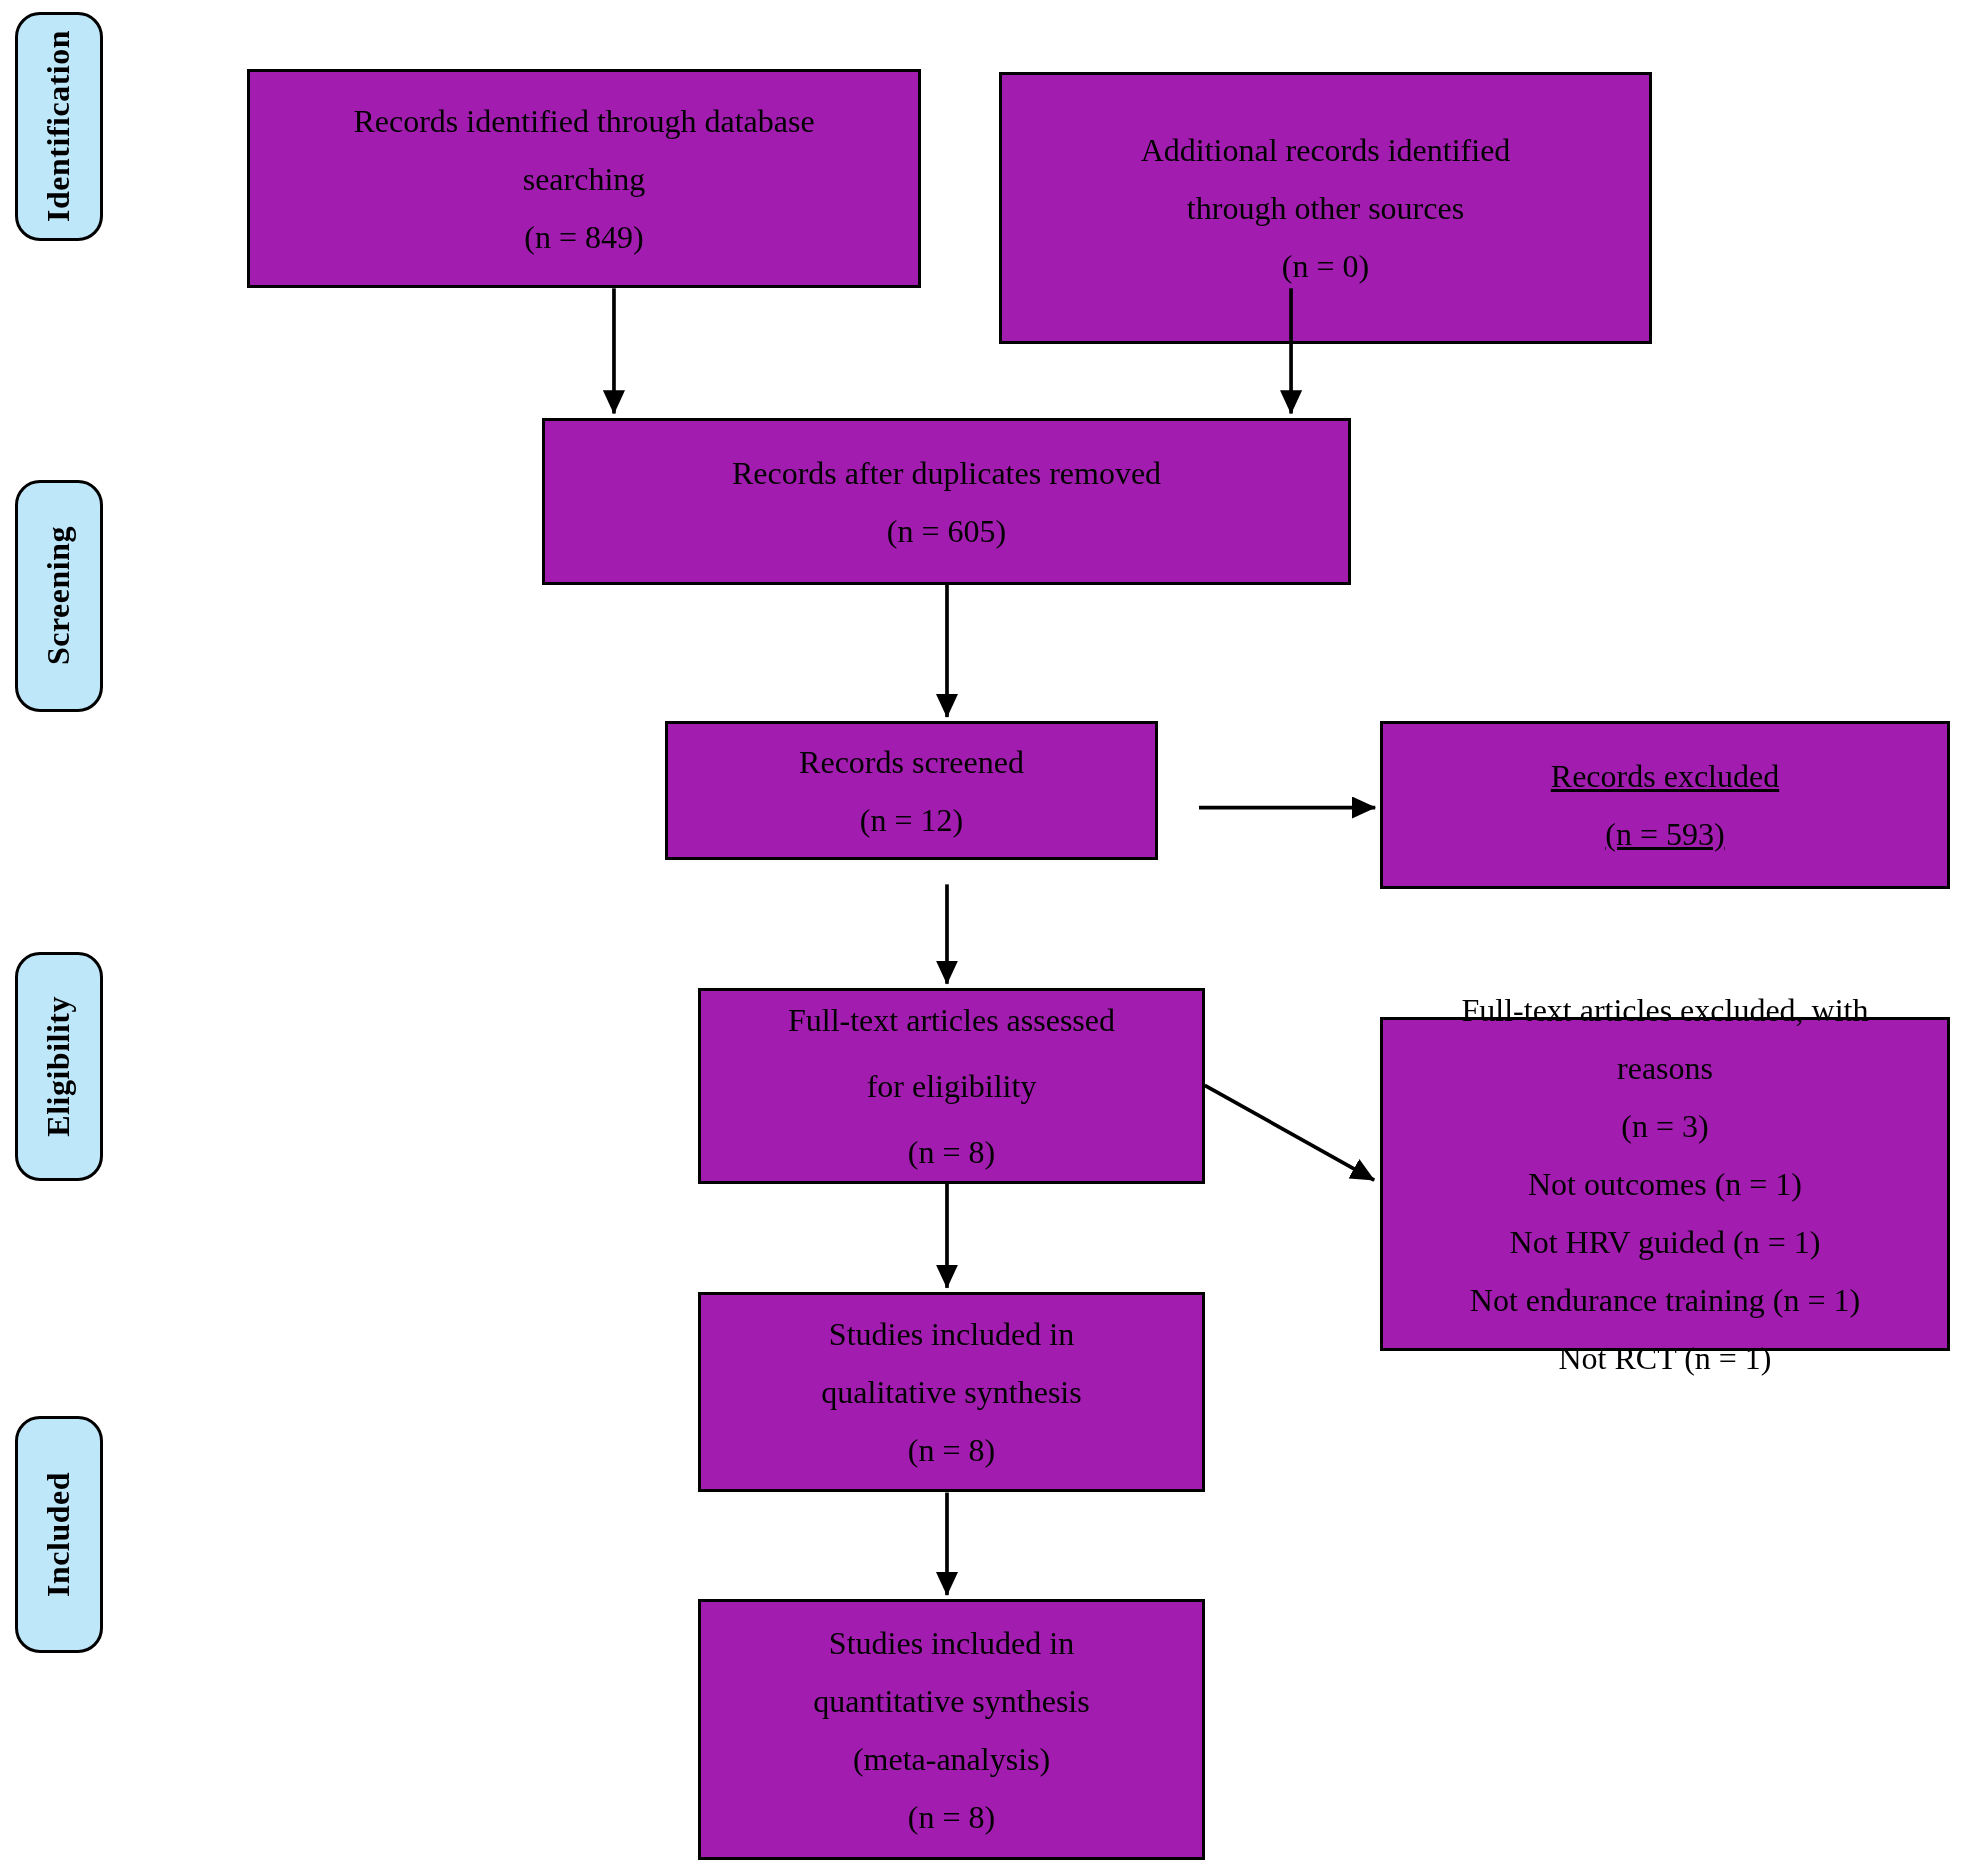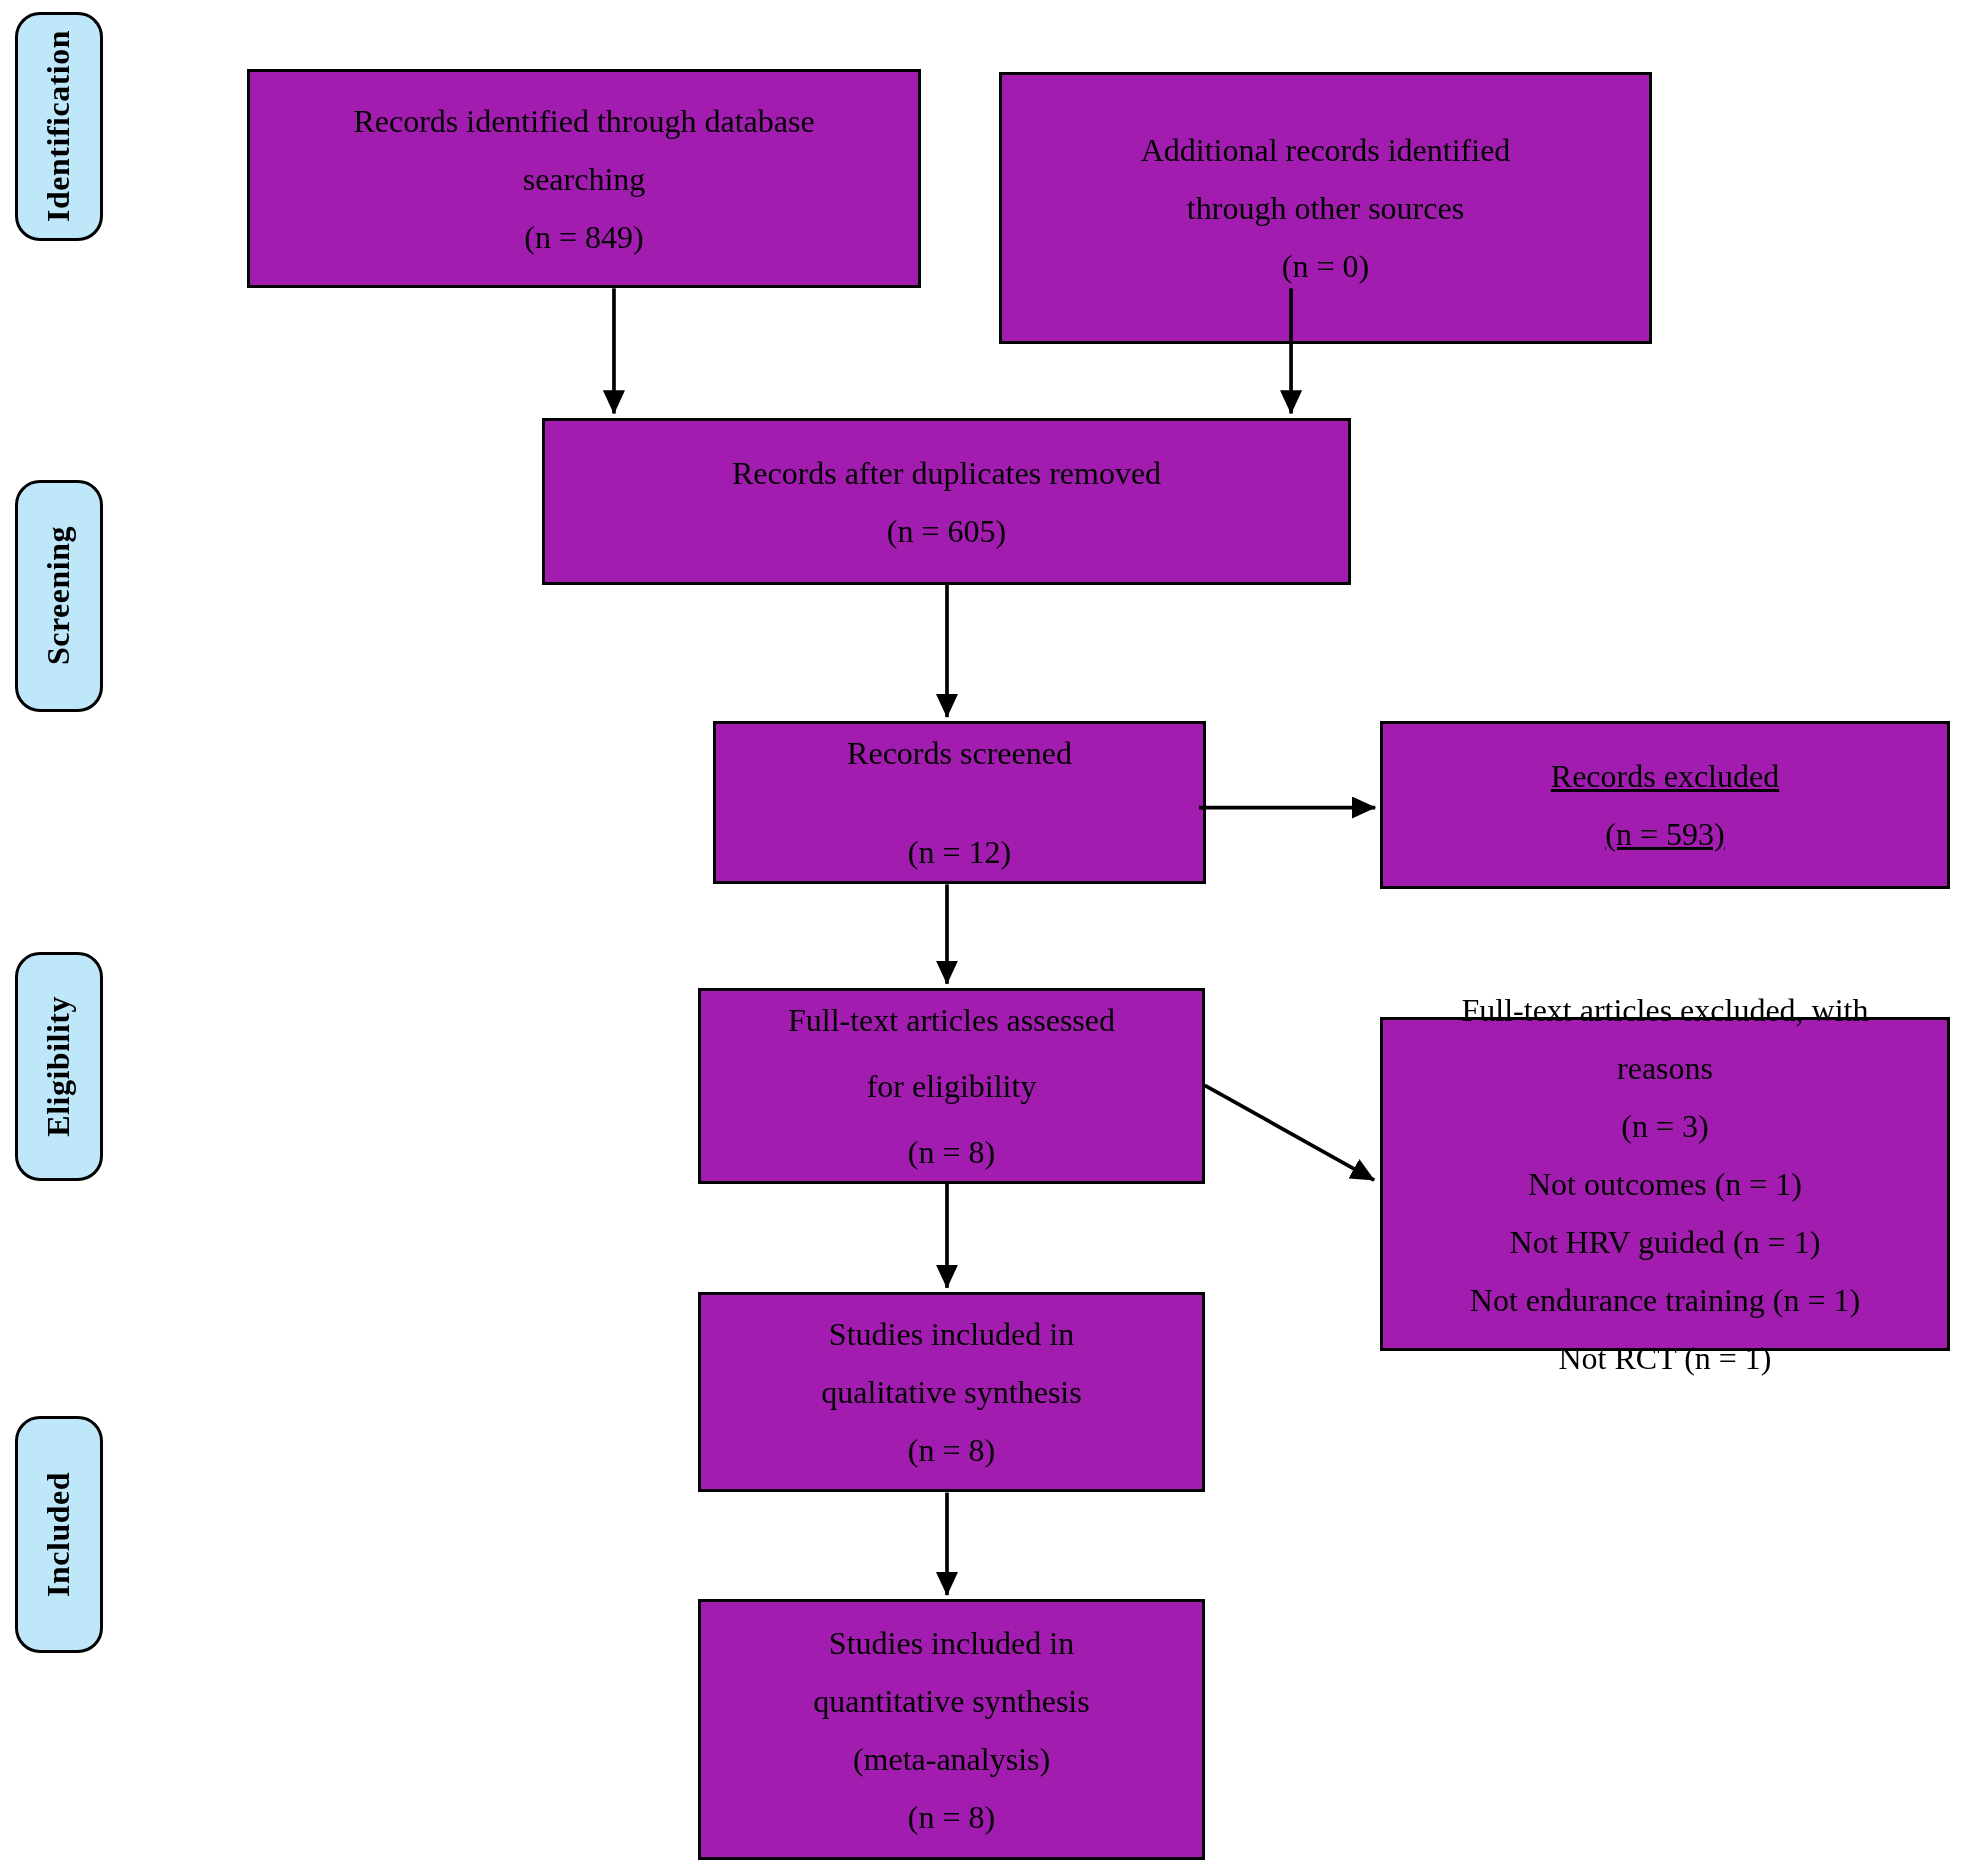--- a/index.html
+++ b/index.html
@@ -77,21 +77,21 @@
     <span class="ln">Additional records identified</span>
     <span class="ln">through other sources</span>
     <span class="ln">(n = 0)</span>
   </div>
 
   <div class="fbox" style="left:542px;top:418px;width:809px;height:167px;">
     <span class="ln">Records after duplicates removed</span>
     <span class="ln">(n = 605)</span>
   </div>
 
-  <div class="fbox" style="left:713px;top:721px;width:493px;height:163px;justify-content:space-between;">
+  <div class="fbox" style="left:665px;top:721px;width:493px;height:139px;">
     <span class="ln">Records screened</span>
     <span class="ln">(n = 12)</span>
   </div>
 
   <div class="fbox" style="left:1380px;top:721px;width:570px;height:168px;text-decoration:underline;">
     <span class="ln">Records excluded</span>
     <span class="ln">(n = 593)</span>
   </div>
 
   <div class="fbox" style="left:698px;top:988px;width:507px;height:196px;justify-content:space-between;">

